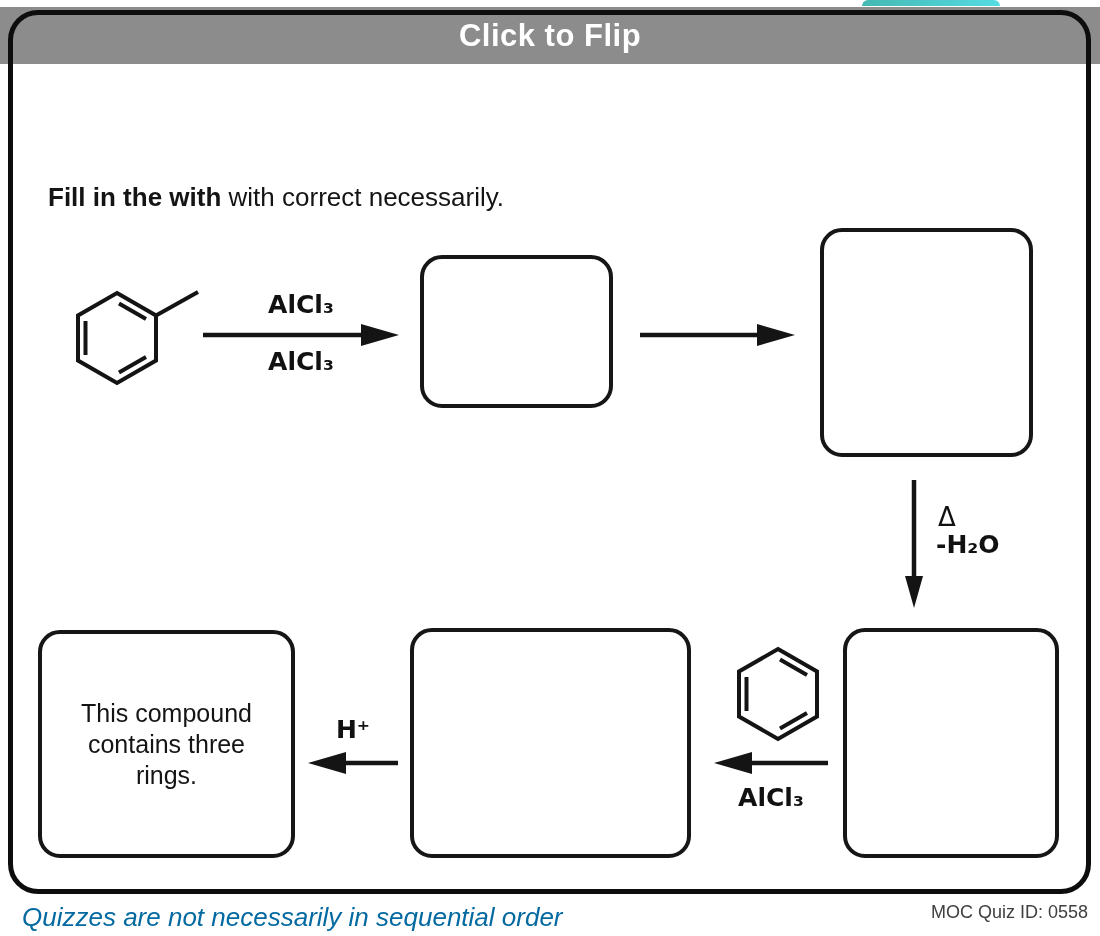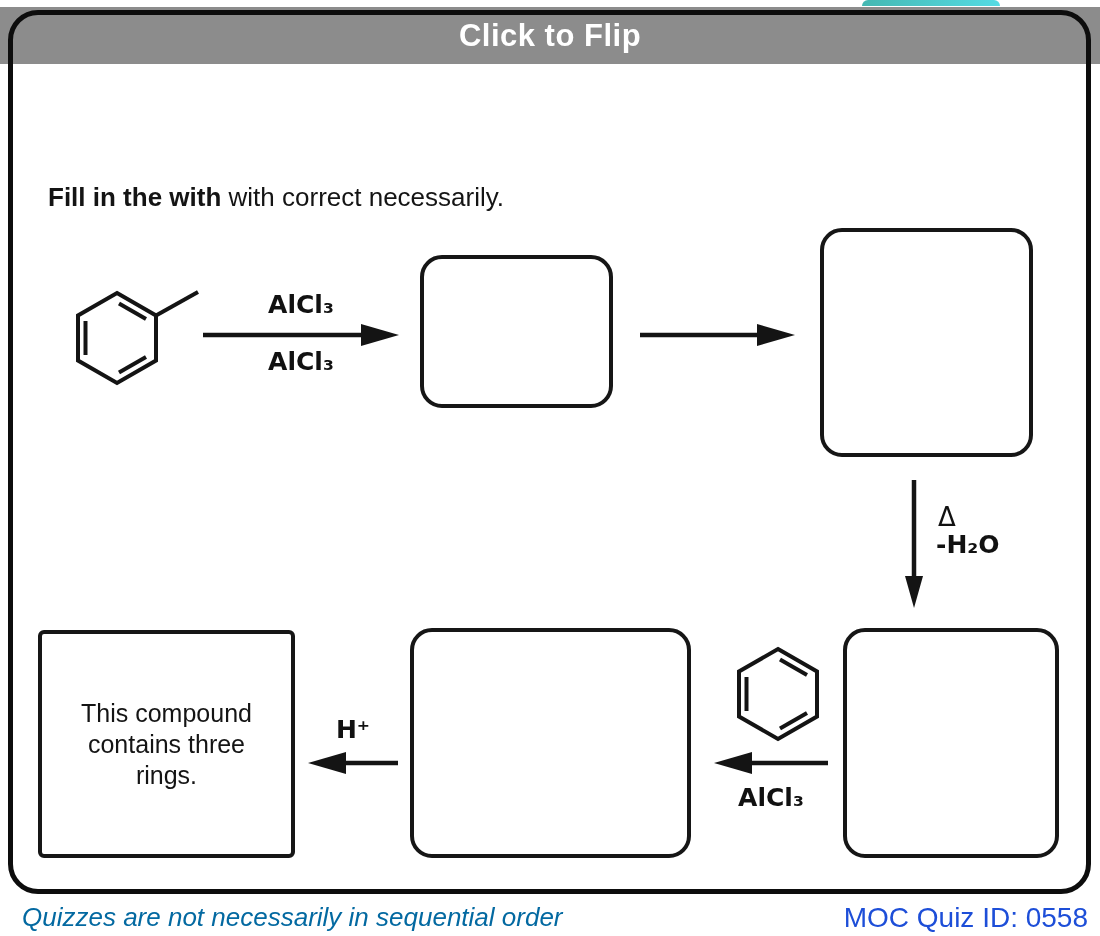--- a/index.html
+++ b/index.html
@@ -33,33 +33,33 @@
   
   .box{
     position:absolute;border:4px solid #161616;border-radius:22px;
     box-sizing:border-box;background:#ffffff;
   }
   .box1{left:420px;top:255px;width:193px;height:153px;}
   .box2{left:820px;top:228px;width:213px;height:229px;}
   .box3{left:843px;top:628px;width:216px;height:230px;}
   .box4{left:410px;top:628px;width:281px;height:230px;}
   .box5{left:38px;top:630px;width:257px;height:228px;
-        display:flex;align-items:center;justify-content:center;text-align:center;border-radius:6px;}
+        display:flex;align-items:center;justify-content:center;text-align:center;}
   .box5 .result-text{font-size:25px;line-height:31px;color:#141414;width:205px;}
   .svgabs{position:absolute;}
   .rxn-label{
     position:absolute;font-family:"DejaVu Sans","Liberation Sans",sans-serif;
     font-weight:bold;font-size:25px;color:#111;text-align:center;white-space:nowrap;
   }
   .delta-label{font-weight:normal;font-size:26px;}
   .footer-left{
     position:absolute;left:22px;top:902px;font-size:26px;font-style:italic;color:#0369a1;
   }
   .footer-right{
-    position:absolute;right:12px;top:902px;font-size:28px;color:#1d4ed8;
+    position:absolute;right:12px;top:902px;font-size:18px;color:#404040;
   }
   .stroke{stroke:#141414;fill:none;}
   .fillhead{fill:#141414;stroke:none;}
 </style>
 </head>
 <body>
 
 <div id="app">
 
   <div class="flip-tab" style="background: linear-gradient(90deg, rgb(69, 184, 178), rgb(85, 219, 227));"></div>

